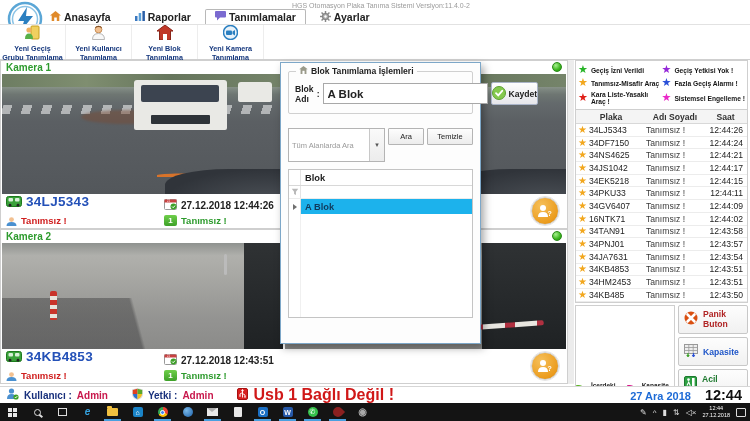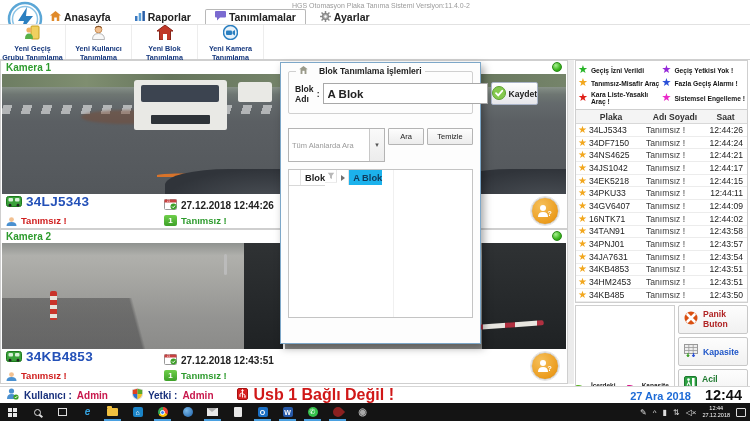--- a/index.html
+++ b/index.html
@@ -153,38 +153,38 @@
   
   #dialog { position:absolute; left:280px; top:62px; width:201px; height:282px; background:#fdfdfd;
     border:1px solid #7da7c8; box-shadow:3px 4px 8px rgba(0,0,0,.35); z-index:50; }
   .dlg-title { height:17px; display:flex; align-items:center; gap:4px; padding:0 5px; background:#fff; }
   .dlg-title .txt { font-size:8.6px; color:#222; flex:1; }
   .dlg-ctl { width:16px; text-align:center; font-size:9px; color:#444; cursor:pointer; }
   .dlg-ctl.dis { color:#c0c0c0; }
   .dlg-body { padding:2px 7px 0; height:calc(100% - 17px); display:flex; flex-direction:column; }
   .groupbox { border:1px solid #d0d0d0; border-radius:2px; margin-top:6px; padding:10px 6px 8px; position:relative; }
   .group-legend { position:absolute; top:-6px; left:7px; background:#fdfdfd; padding:0 3px;
-    display:flex; align-items:center; gap:11px; font-size:8.6px; font-weight:bold; color:#222; }
+    display:flex; align-items:center; gap:3px; font-size:8.6px; font-weight:bold; color:#222; }
   .field-row { display:flex; align-items:center; gap:3px; }
   .f-lbl { font-size:8.6px; font-weight:bold; color:#222; }
   .f-input { flex:1; height:21px; border:1px solid #a8a8a8; font-family:"Liberation Sans",sans-serif;
     font-size:11.5px; font-weight:bold; color:#222; padding:0 4px; background:#fff; }
   .btn-save { width:56px; height:23px; border:1px solid #aab4c8; border-radius:2px;
     background:linear-gradient(#fefefe,#e6e6ea); display:flex; align-items:center; justify-content:center;
     gap:3px; font-size:8.6px; font-weight:bold; color:#222; cursor:pointer; }
   .search-row { display:flex; gap:3px; margin-top:14px; }
   .combo { flex:1; height:34px; border:1px solid #b4b4b4; background:#fff; display:flex; align-items:center; }
   .combo .ph { flex:1; font-size:7.5px; color:#9a9a9a; padding:0 3px; }
   .combo .caret { width:15px; align-self:stretch; border-left:1px solid #c8c8c8; display:flex;
     align-items:center; justify-content:center; font-size:7px; color:#555; background:linear-gradient(#fafafa,#ececec); }
   .btn-sm { height:17px; border:1px solid #b4b4b4; border-radius:1px; background:linear-gradient(#fdfdfd,#ececec);
     font-size:7.5px; color:#222; display:flex; align-items:center; justify-content:center; cursor:pointer; }
   .btn-ara { width:36px; } .btn-temizle { width:46px; }
   .grid { margin-top:7px; border:1px solid #c4c4c4; background:#fff; flex:1; margin-bottom:8px;
-    display:flex; flex-direction:row; }
+    display:flex; flex-direction:column; }
   .g-header { display:flex; height:16px; align-items:center; border-bottom:1px solid #d8d8d8; }
   .g-marker { width:12px; align-self:stretch; border-right:1px solid #e4e4e4; display:flex;
     align-items:center; justify-content:center; }
   .g-htxt { font-size:9.3px; font-weight:bold; color:#222; padding-left:4px; }
   .g-filter { display:flex; height:13px; border-bottom:1px solid #ececec; }
   .g-sel { display:flex; height:15px; align-items:center; }
   .g-sel .band { flex:1; align-self:stretch; background:#1cb2ec; display:flex; align-items:center; }
   .g-sel .band .txt { font-size:9.3px; font-weight:bold; color:#103a5c; padding-left:4px; }
   .g-rest { flex:1; display:flex; }
   .tri-right { width:0; height:0; border-top:3px solid transparent; border-bottom:3px solid transparent;

